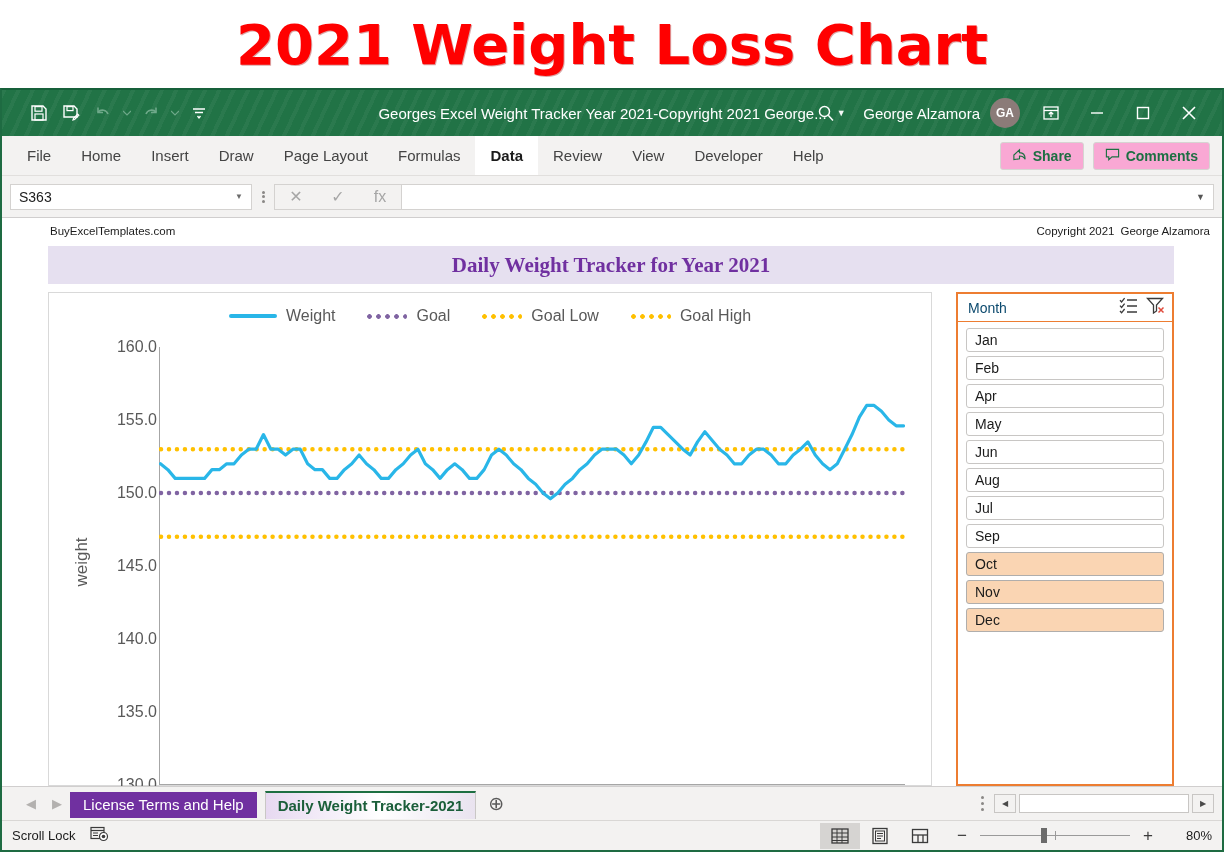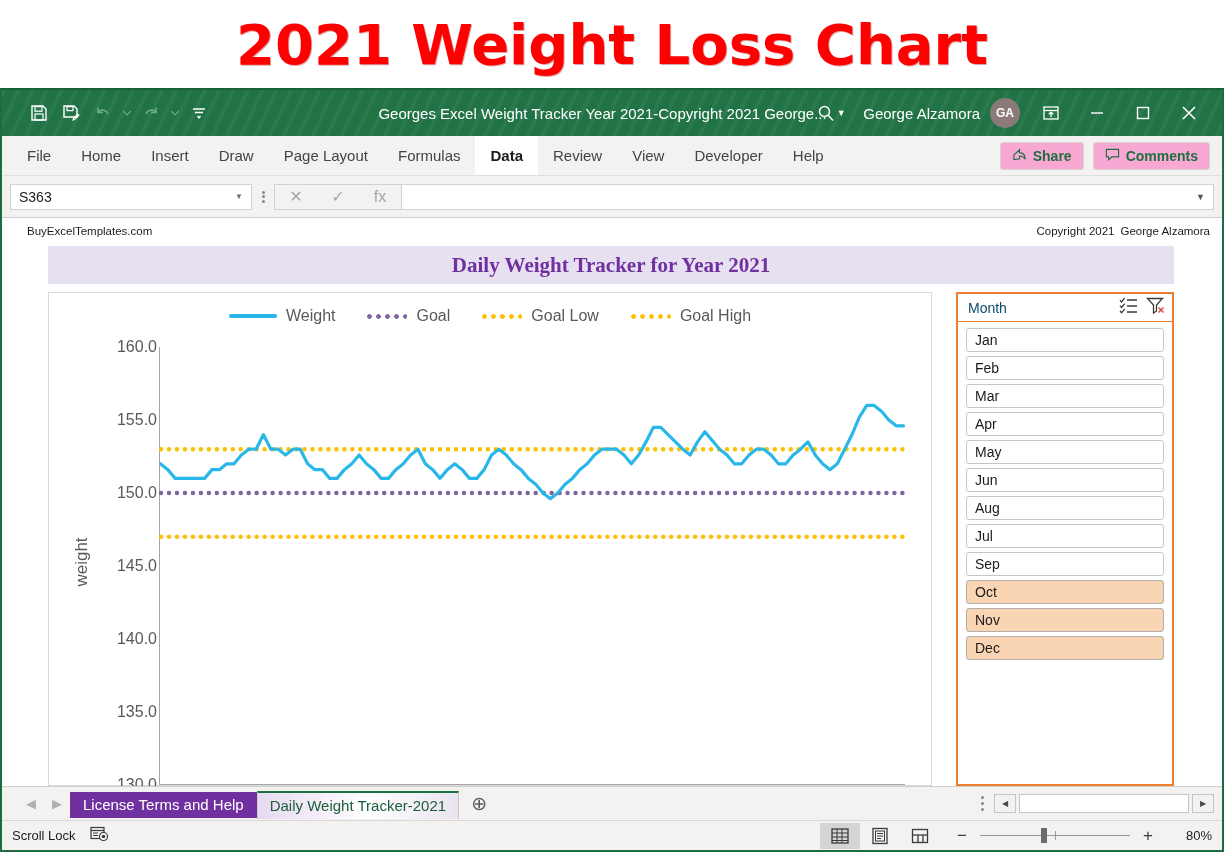--- a/index.html
+++ b/index.html
@@ -126,21 +126,21 @@
   }
   #fb-expand{font-size:9px;color:#555;}
 
   
   #sheet{
     flex:1; background:#ffffff; position:relative; overflow:hidden;
     display:flex;flex-direction:column;
   }
   #wsrow1{
     display:flex;align-items:center;height:22px;
-    padding:3px 12px 0 25px; font-size:11px; color:#1b1b1b;
+    padding:3px 12px 0 48px; font-size:11px; color:#1b1b1b;
   }
   #brand{font-family:"Liberation Sans",sans-serif;font-size:11.5px;color:#1b1b1b;}
   #copy{margin-left:auto;font-size:11.5px;color:#1b1b1b;display:flex;gap:6px;}
   #chart-title-band{
     margin:6px 48px 0 46px; height:38px; background:#e6e0f0;
     display:flex;align-items:center;justify-content:center;
   }
   #chart-title{
     font-size:21px;font-weight:bold;color:#7030a0;
     font-family:Liberation Serif, serif;
@@ -210,23 +210,24 @@
     display:flex;align-items:center; padding-left:16px; gap:0px;
   }
   .navarr{width:26px;height:26px;display:flex;align-items:center;justify-content:center;color:#b3b1af;font-size:13px;}
   .stab{
     height:26px; display:flex;align-items:center;padding:0 12px;
     font-size:15px; margin-top:2px;
   }
   #stab-license{ background:#7030a0; color:#ffffff; border:1px solid #7030a0; }
   #stab-active{
     background:linear-gradient(90deg,#e7d9f1 0%,#ffffff 55%,#e9e3ef 100%);
-    color:#1b5e3a; font-weight:normal;
+    color:#1b5e3a; font-weight:bold;
     border:1px solid #c9c7c5; border-top:2px solid #1d6f42; border-bottom:none;
     height:28px;
+    margin-left:8px;
   }
   #addsheet{width:40px;display:flex;align-items:center;justify-content:center;}
   #tb-dots{margin-left:auto;width:24px;display:flex;flex-direction:column;align-items:center;justify-content:center;}
   #hscroll-wrap{display:flex;align-items:center;gap:3px;padding-right:8px;}
   .hsarr{
     width:22px;height:19px;border:1px solid #c8c6c4;background:#f3f2f1;
     display:flex;align-items:center;justify-content:center;font-size:8px;color:#4a4a4a;
   }
   #hstrack{width:170px;height:19px;background:#ffffff;border:1px solid #c8c6c4;}
 
@@ -484,23 +485,20 @@
           </span>
         </div>
         <div id="slicer-items">
             <div class="sl-item">
               <span>Jan</span>
             </div>
             <div class="sl-item">
               <span>Feb</span>
             </div>
             <div class="sl-item">
-              <span>Mar</span>
-            </div>
-            <div class="sl-item">
               <span>Apr</span>
             </div>
             <div class="sl-item">
               <span>May</span>
             </div>
             <div class="sl-item">
               <span>Jun</span>
             </div>
             <div class="sl-item">
               <span>Aug</span>

